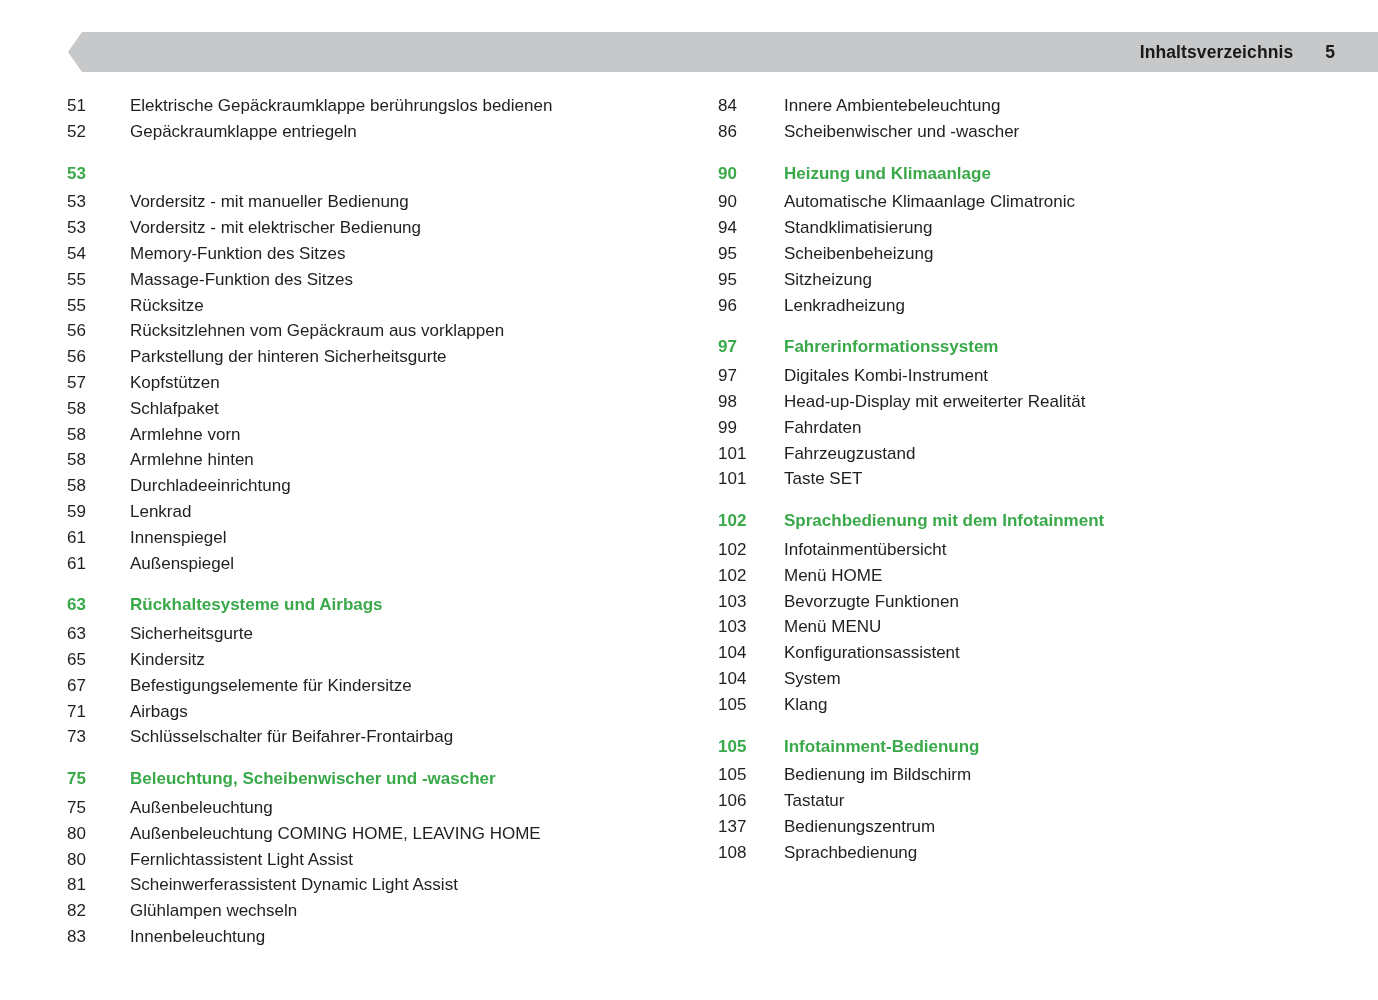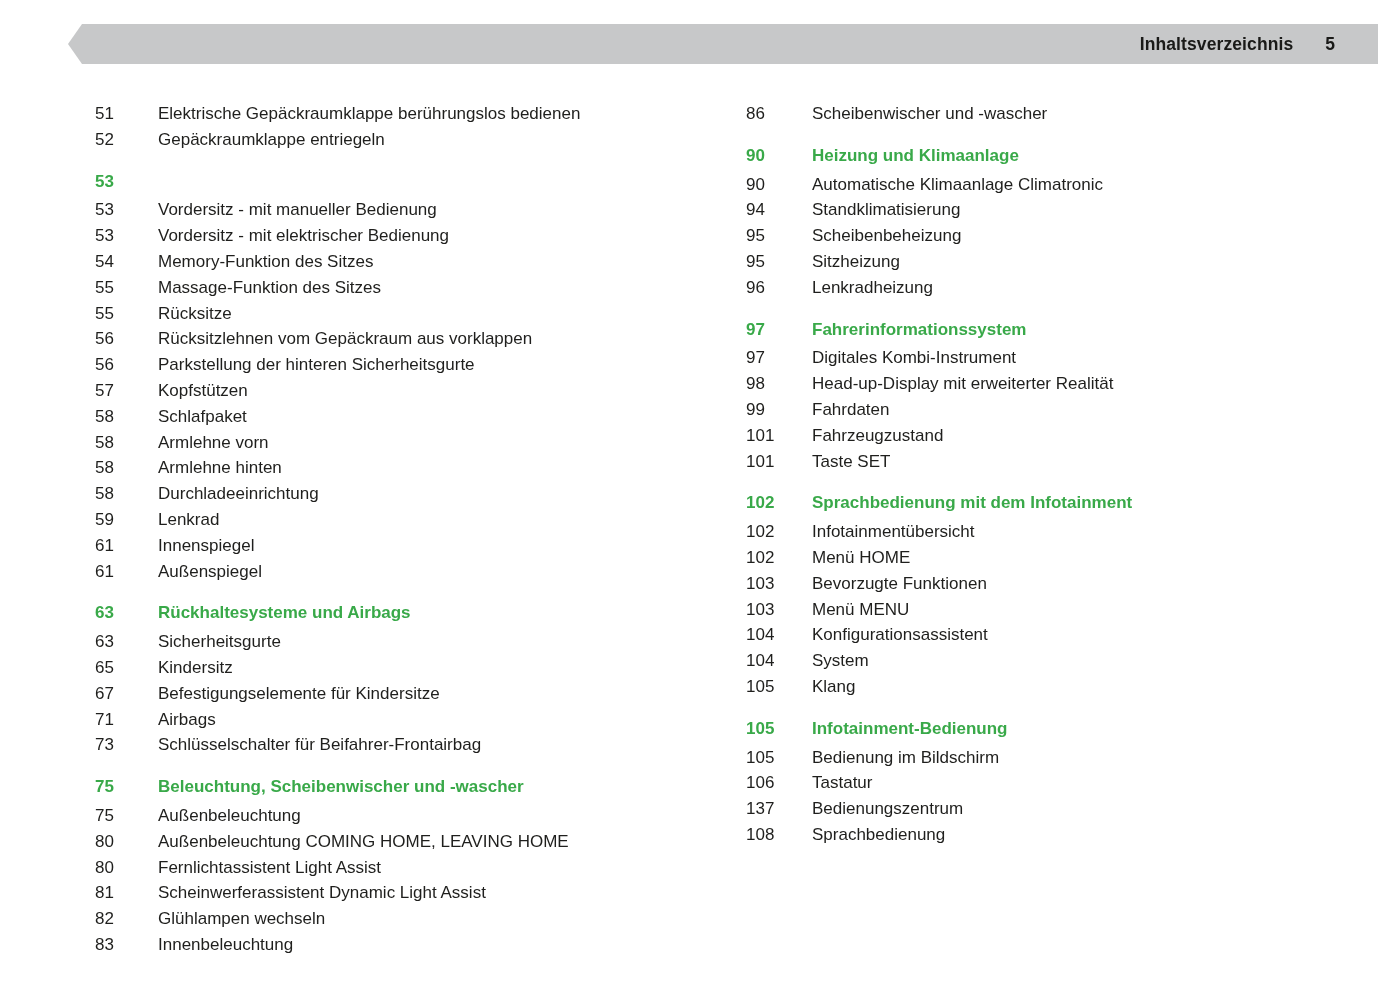--- a/index.html
+++ b/index.html
@@ -12,21 +12,21 @@
   .page {
     position: relative;
     width: 1378px;
     height: 1000px;
     background: #ffffff;
     overflow: hidden;
   }
   
   .banner {
     position: absolute;
-    top: 24px;
+    top: 32px;
     left: 68px;
     right: 0;
     height: 40px;
     background: #c7c8c9;
     clip-path: polygon(14px 0, 100% 0, 100% 100%, 14px 100%, 0 50%);
     display: flex;
     align-items: center;
     justify-content: flex-end;
     padding-right: 43px;
     box-sizing: border-box;
@@ -39,22 +39,21 @@
   }
   .header-page-number {
     font-weight: 700;
     font-size: 17.5px;
     margin-left: 32px;
     color: #1a1a18;
   }
   
   .toc-column {
     position: absolute;
-    top: 101px;
-    margin-left: 28px;
+    top: 93px;
   }
   .toc-column-left  { left: 67px;  width: 645px; }
   .toc-column-right { left: 718px; width: 645px; }
   .toc-row {
     display: flex;
     align-items: baseline;
     line-height: 25.8px;
     font-size: 17px;
   }
   .toc-column-left  .toc-num { width: 63px; flex: none; }
@@ -201,20 +200,24 @@
     <span class="toc-num">82</span>
     <span class="toc-label">Glühlampen wechseln</span>
   </div>
         <div class="toc-row entry">
     <span class="toc-num">83</span>
     <span class="toc-label">Innenbeleuchtung</span>
   </div>
       </div>
     <div class="toc-column toc-column-right">
         <div class="toc-row entry">
+    <span class="toc-num">84</span>
+    <span class="toc-label">Innere Ambientebeleuchtung</span>
+  </div>
+        <div class="toc-row entry">
     <span class="toc-num">86</span>
     <span class="toc-label">Scheibenwischer und -wascher</span>
   </div>
         <div class="toc-row heading">
     <span class="toc-num">90</span>
     <span class="toc-label">Heizung und Klimaanlage</span>
   </div>
         <div class="toc-row entry">
     <span class="toc-num">90</span>
     <span class="toc-label">Automatische Klimaanlage Climatronic</span>

